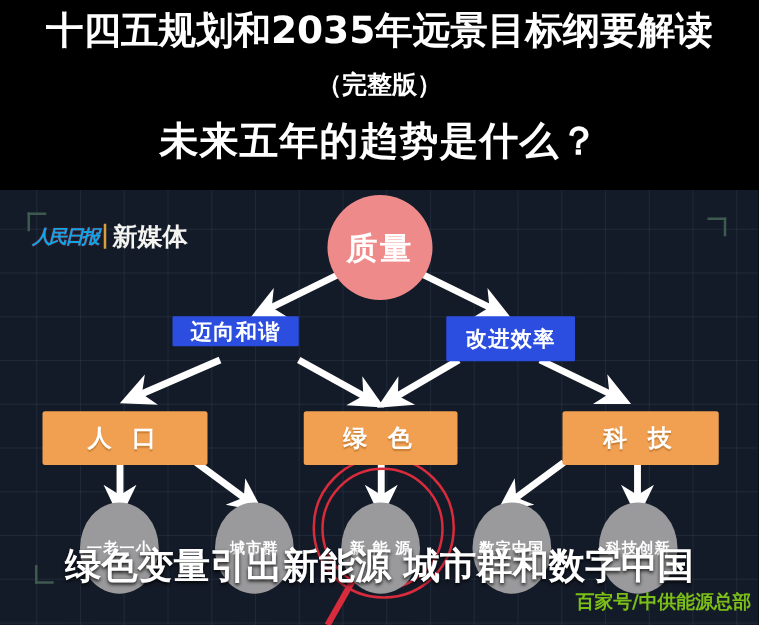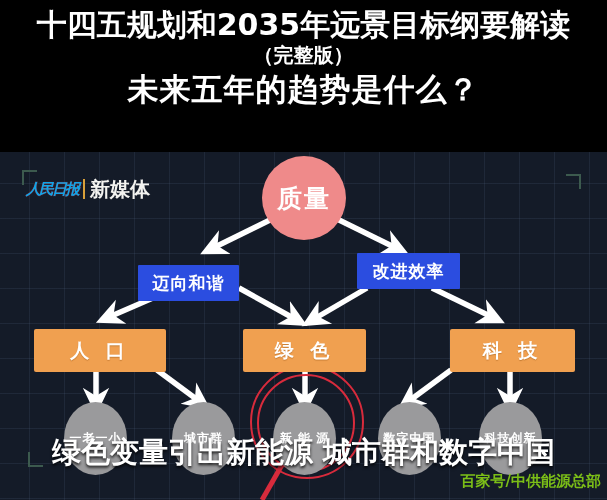--- a/index.html
+++ b/index.html
@@ -3,21 +3,21 @@
 <meta charset="utf-8">
 <style>
   html,body{margin:0;padding:0;background:#000;}
   body{width:607px;height:500px;overflow:hidden;
        font-family:"DejaVu Sans","Liberation Sans",sans-serif;}
   #root{position:relative;width:607px;height:500px;background:#000;overflow:hidden;}
 
   
   .header{position:absolute;left:0;top:0;width:607px;height:152px;background:#000;
           display:flex;flex-direction:column;align-items:center;justify-content:flex-start;
-          padding-top:9px;box-sizing:border-box;}
+          padding-top:9px;box-sizing:border-box;gap:12px;}
   .hline{color:#ffffff;font-weight:bold;text-align:center;white-space:nowrap;line-height:1.06;
          letter-spacing:0px;}
   .hline1{font-size:30px;}
   .hline2{font-size:20px;margin-top:4px;}
   .hline3{font-size:31px;margin-top:7px;letter-spacing:1px;}
 
   
   .panel{position:absolute;left:0;top:152px;width:607px;height:348px;background:#141b28;
          overflow:hidden;}
   .grid{position:absolute;inset:0;
@@ -119,21 +119,21 @@
       <path d="M262,348 L299,283" stroke="#d82b3c" stroke-width="5" fill="none" marker-end="url(#ahr)"></path>
     </svg>
 
     <div class="ring" style="left:250px;top:213px;width:110px;height:110px;"></div>
     <div class="ring" style="left:257px;top:222px;width:94px;height:94px;border-width:2px;"></div>
 
     <div class="node n-root" style="left:262px;top:4px;width:84px;height:84px;">
       <span>质量</span>
     </div>
 
-    <div class="node n-blue" style="left:138px;top:101px;width:101px;height:36px;margin-top:12px;">
+    <div class="node n-blue" style="left:138px;top:101px;width:101px;height:24px;">
       <span>迈向和谐</span>
     </div>
     <div class="node n-blue" style="left:357px;top:101px;width:103px;height:36px;">
       <span>改进效率</span>
     </div>
 
     <div class="node n-orange" style="left:34px;top:177px;width:132px;height:43px;">
       <span>人 口</span>
     </div>
     <div class="node n-orange" style="left:243px;top:177px;width:123px;height:43px;">

